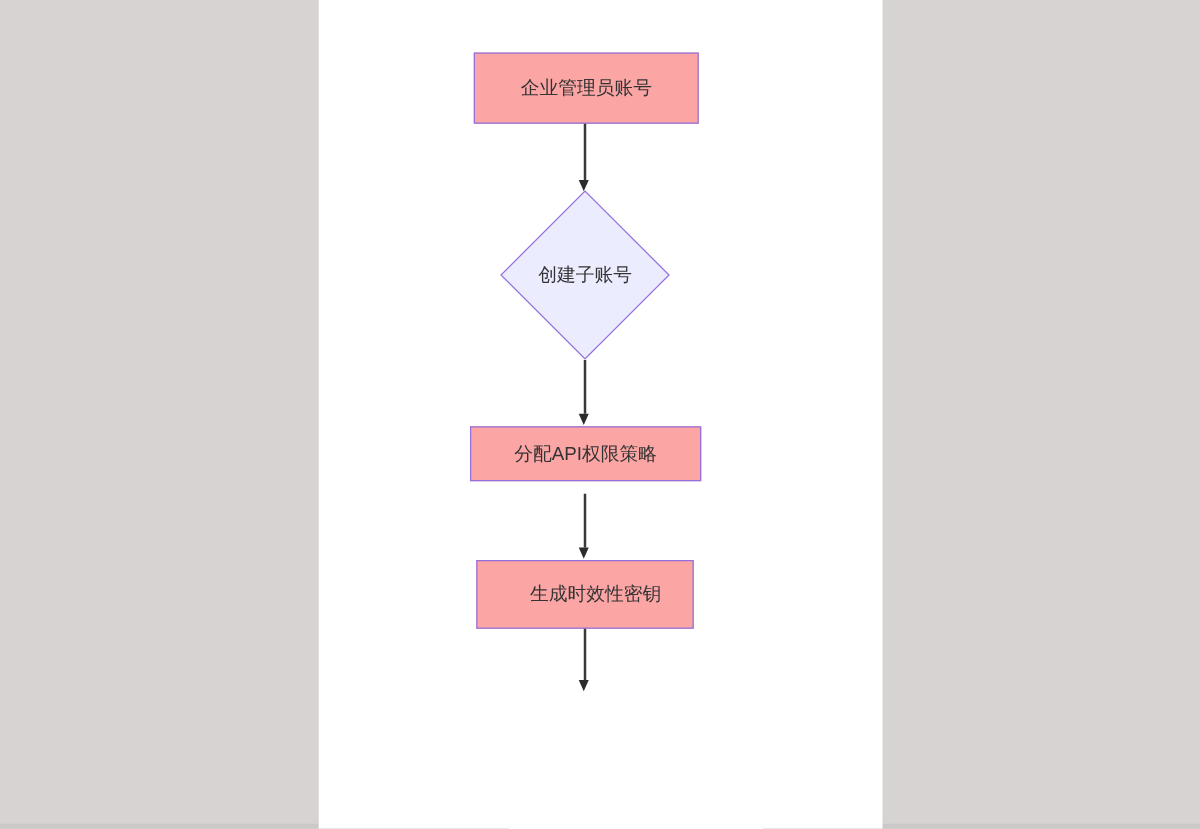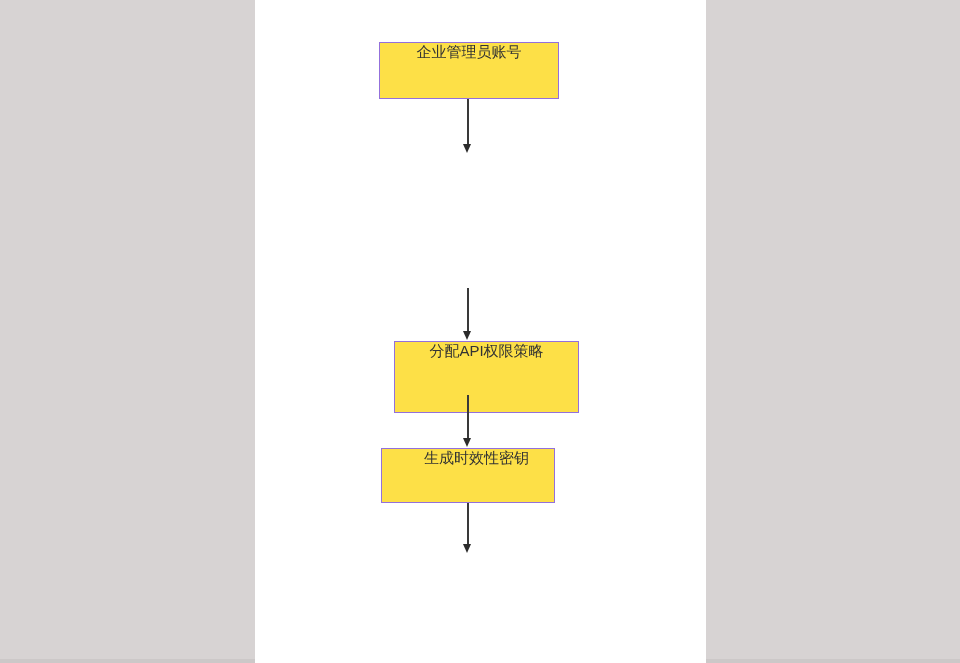--- a/index.html
+++ b/index.html
@@ -19,23 +19,23 @@
   .panel {
     position: absolute; left: 255px; top: 0;
     width: 451px; height: 663px;
     background: #ffffff; z-index: 1;
   }
 
   .canvas { position: absolute; inset: 0; }
 
   .node-rect {
     position: absolute;
-    background: #fde047;
+    background: #fca5a5;
     border: 1px solid #9370db;
-    display: flex; align-items: flex-start; justify-content: center;
+    display: flex; align-items: center; justify-content: center;
     color: #333333; font-size: 15px; white-space: nowrap;
   }
 
   .diamond-wrap { position: absolute; }
   .diamond-shape {
     position: absolute; inset: 0;
     background: #ececff;
     border: 1px solid #9370db;
     transform: rotate(45deg);
   }
@@ -54,21 +54,21 @@
     position: absolute;
     width: 0; height: 0;
     border-left: 4.5px solid transparent;
     border-right: 4.5px solid transparent;
     border-top: 9px solid #2b2b2b;
   }
 
   
   #node-admin   { left: 124px; top: 42px;  width: 180px; height: 57px; }
   #node-create  { left: 165px; top: 172px; width: 96px;  height: 96px; }
-  #node-policy  { left: 121px; top: 341px; width: 185px; height: 72px; margin-left: 18px; }
+  #node-policy  { left: 121px; top: 341px; width: 185px; height: 44px; }
   #node-key     { left: 126px; top: 448px; width: 174px; height: 55px; padding-left: 17px; }
   #node-kms     { left: 126px; top: 554px; width: 171px; height: 57px; }
 
   
   #edge1-line { left: 212px; top: 99px;  height: 45px; }
   #edge1-head { left: 208px; top: 144px; }
   #edge2-line { left: 212px; top: 288px; height: 43px; }
   #edge2-head { left: 208px; top: 331px; }
   #edge3-line { left: 212px; top: 395px; height: 43px; }
   #edge3-head { left: 208px; top: 438px; }
@@ -83,20 +83,24 @@
 <div class="panel">
   <div class="canvas">
 
     <div class="node-rect" id="node-admin">
       <span>企业管理员账号</span>
     </div>
 
     <div class="edge-line" id="edge1-line"></div>
     <div class="edge-arrowhead" id="edge1-head"></div>
 
+    <div class="diamond-wrap" id="node-create">
+      <div class="diamond-shape"></div>
+      <div class="diamond-label">创建子账号</div>
+    </div>
 
     <div class="edge-line" id="edge2-line"></div>
     <div class="edge-arrowhead" id="edge2-head"></div>
 
     <div class="node-rect" id="node-policy">
       <span>分配API权限策略</span>
     </div>
 
     <div class="edge-line" id="edge3-line"></div>
     <div class="edge-arrowhead" id="edge3-head"></div>

